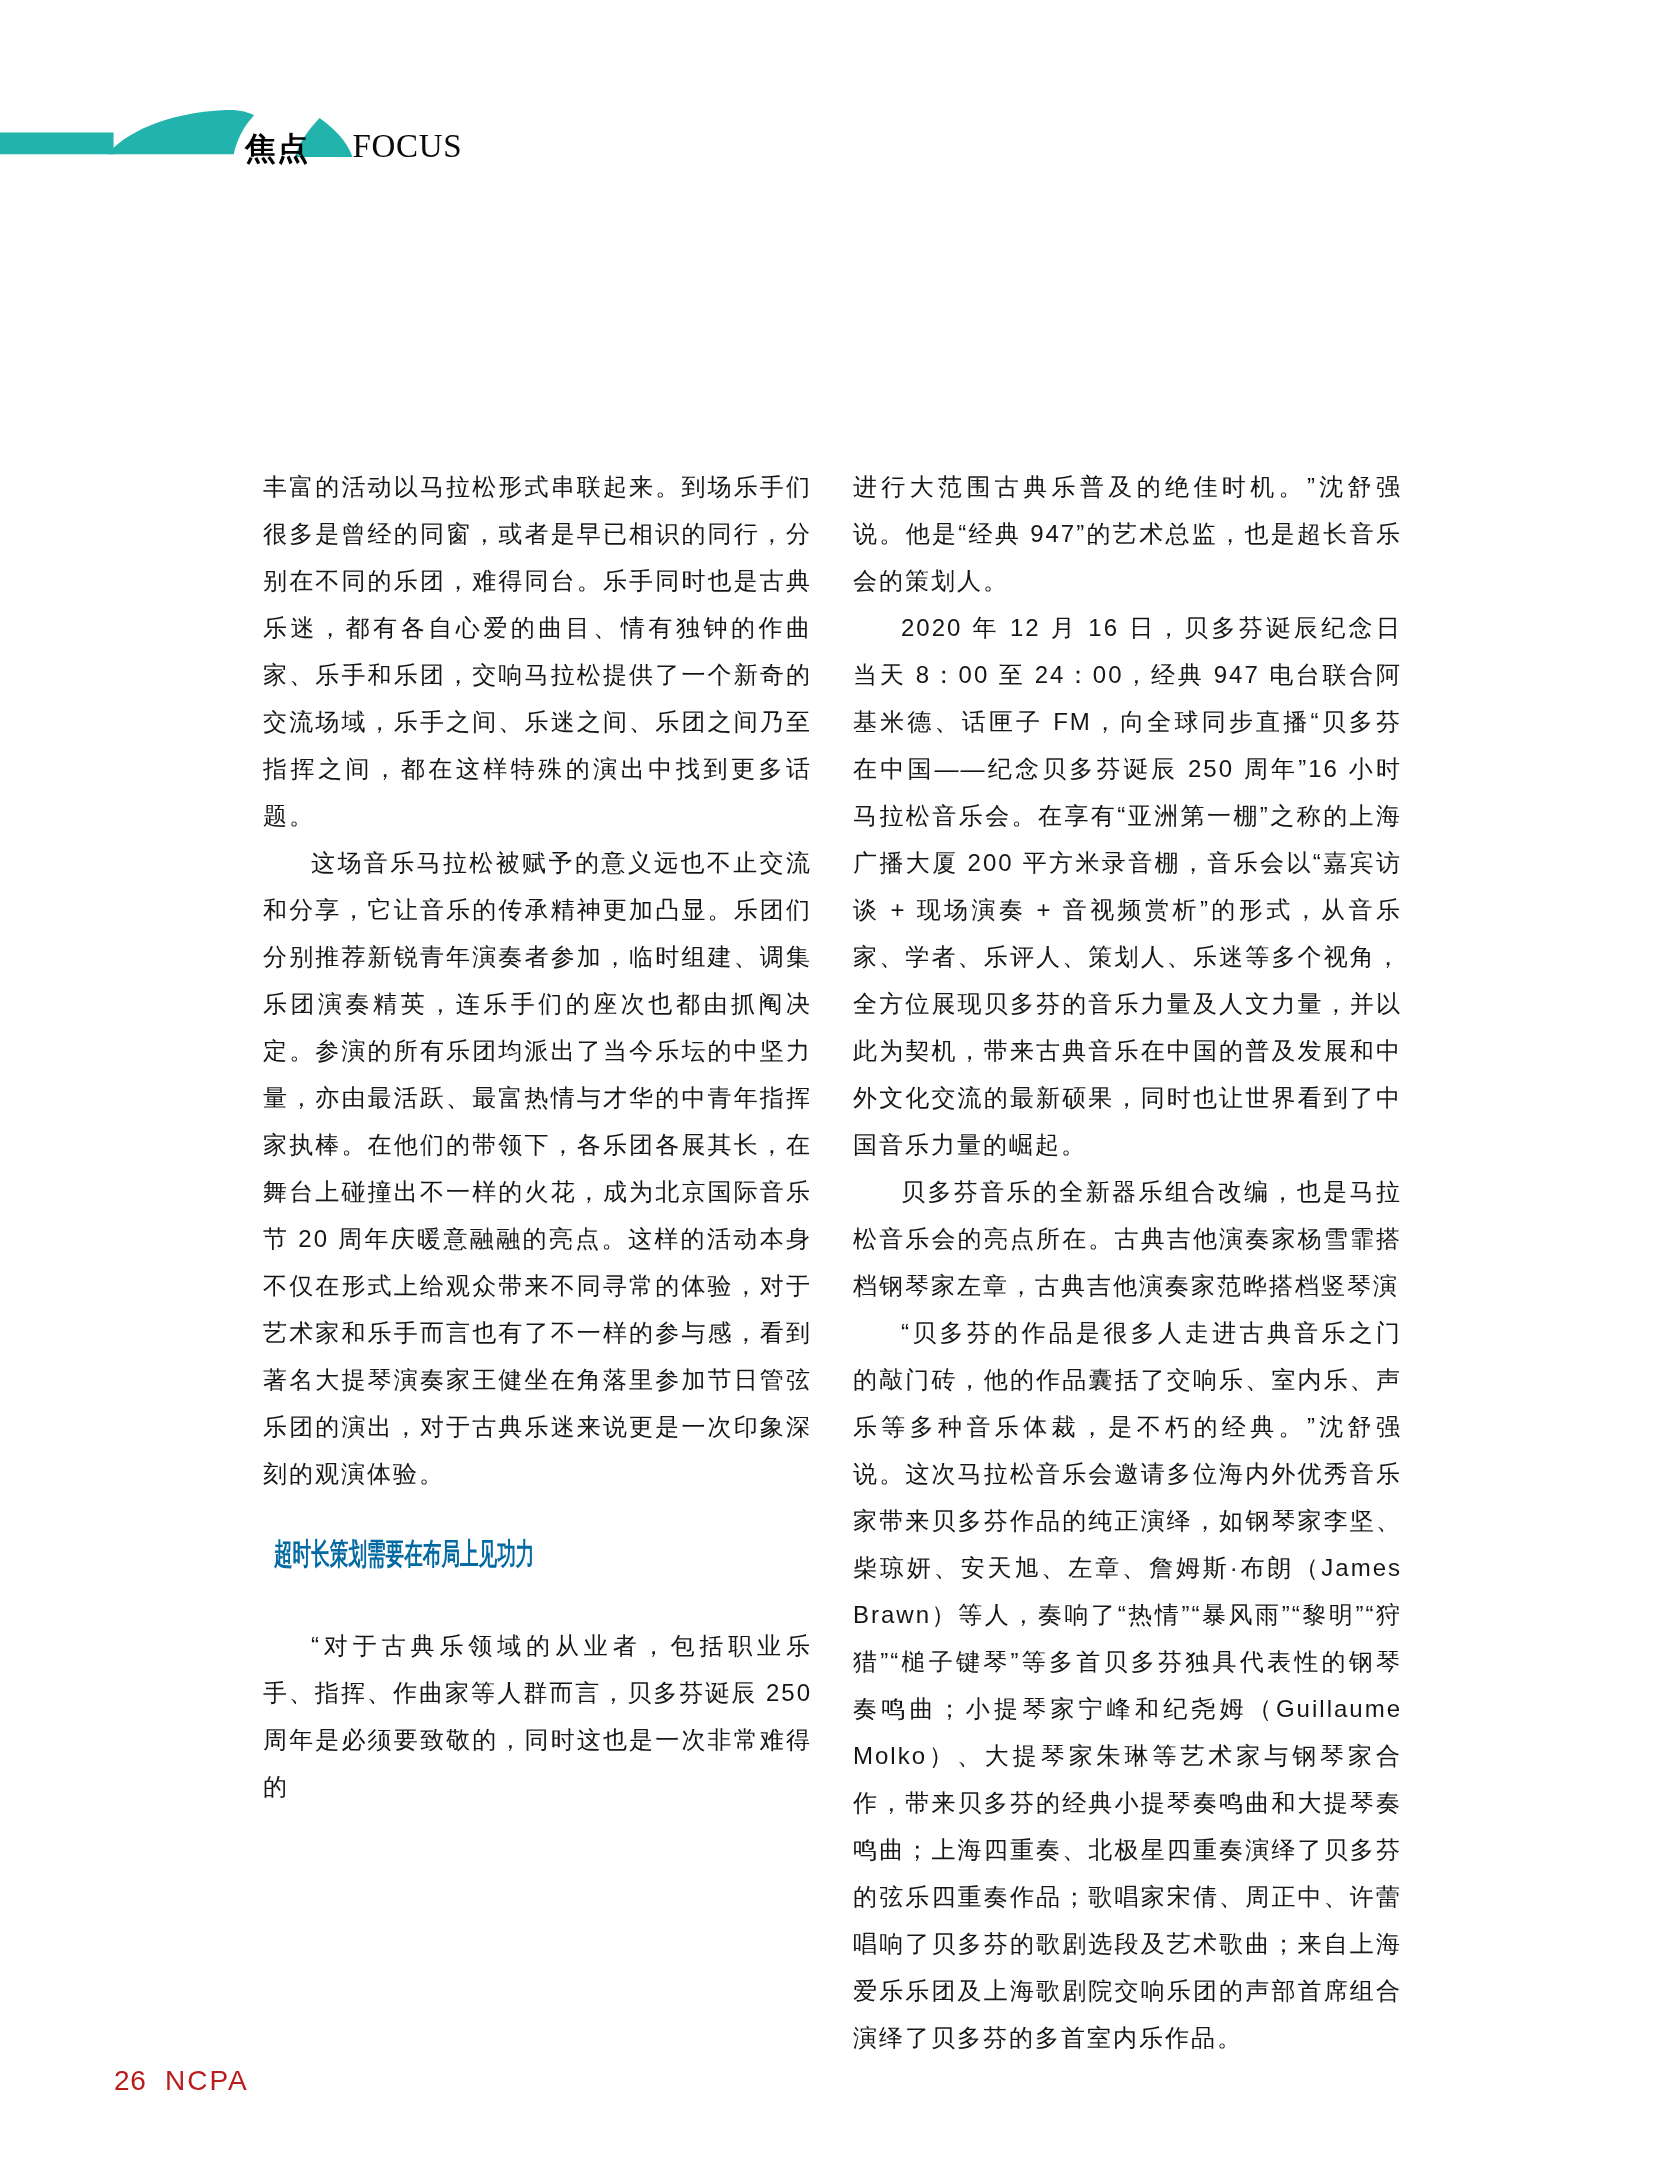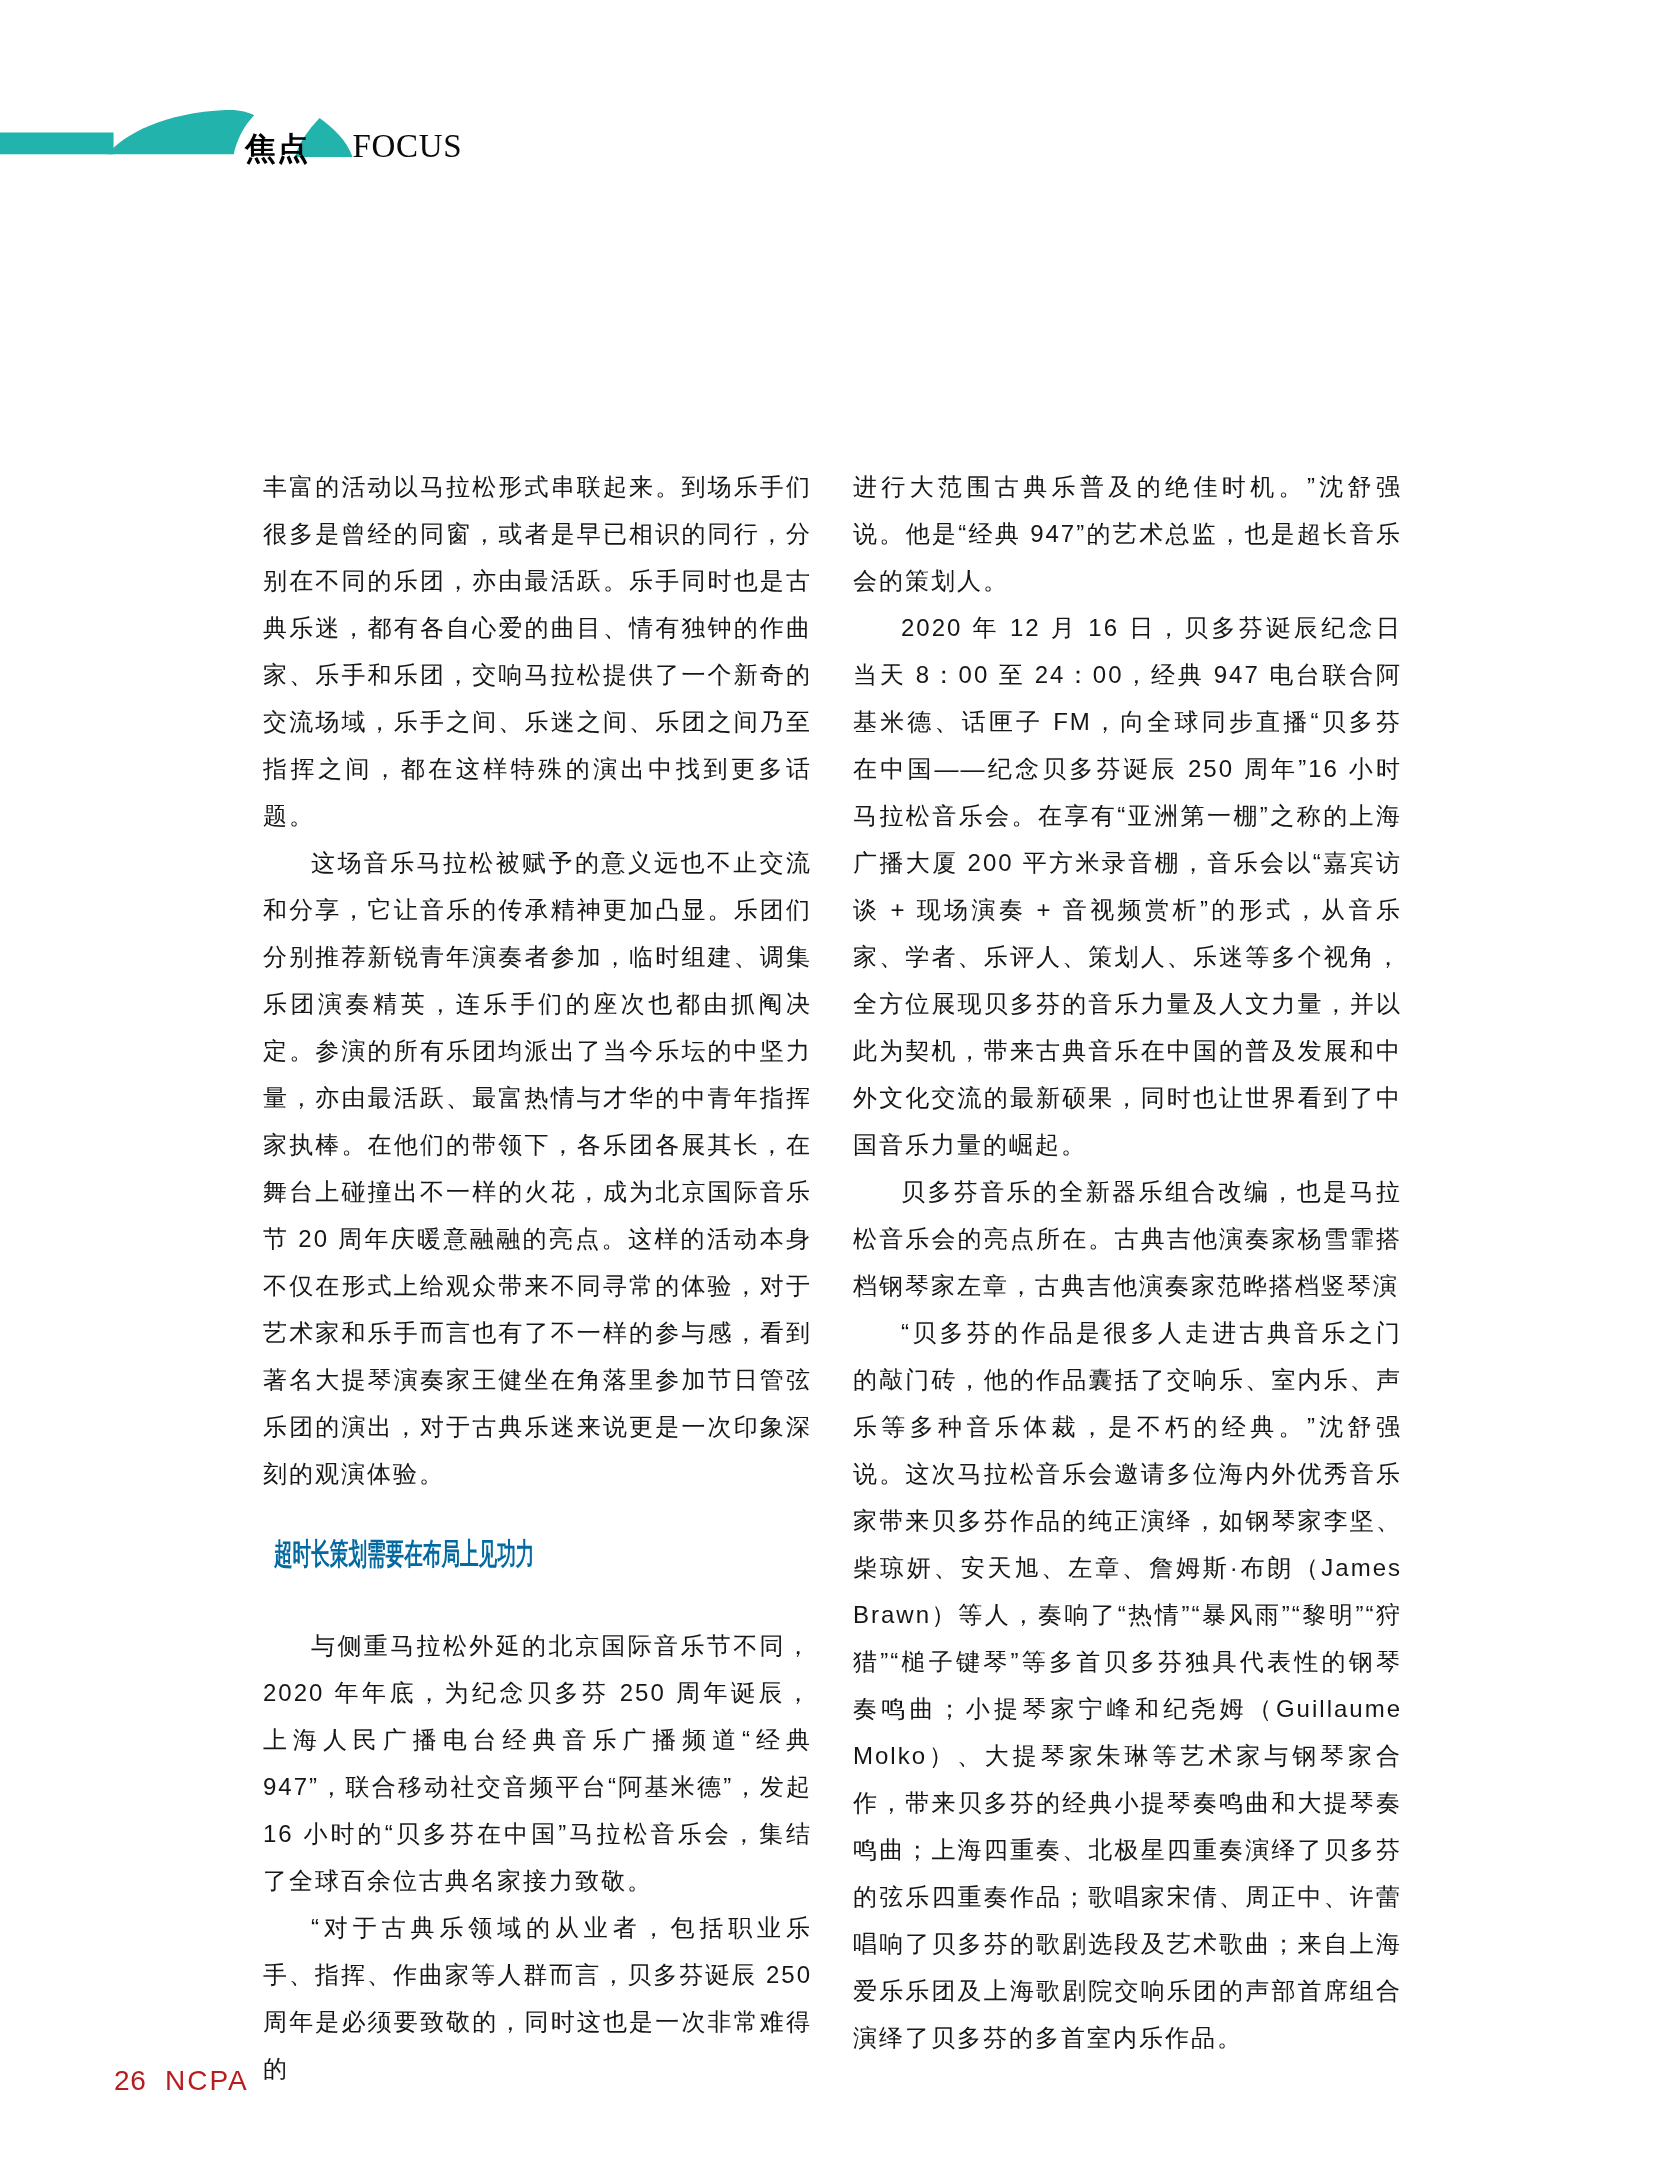--- a/index.html
+++ b/index.html
@@ -77,24 +77,23 @@
     <path d="M 163 73 C 188 42 250 10 342 6 C 362 5 376 9 385 14 C 368 32 359 51 354 73 Z" fill="#23b3ad"></path>
 
     <path d="M 484 18 C 465 38 452 57 447 77 L 534 77 C 524 51 506 34 484 18 Z" fill="#23b3ad"></path>
 
     <text x="371" y="80" font-size="47" font-weight="bold" fill="#000000" letter-spacing="2" font-family="Liberation Sans, DejaVu Sans, sans-serif">焦点</text>
 
     <text x="534" y="77" font-size="50" fill="#0a0a0a" letter-spacing="1" font-family="Liberation Serif, DejaVu Serif, serif">FOCUS</text>
   </svg>
 
   <div class="col col-left">
-    <p>丰富的活动以马拉松形式串联起来。到场乐手们很多是曾经的同窗，或者是早已相识的同行，分别在不同的乐团，亦由最活跃。乐手同时也是古典乐迷，都有各自心爱的曲目、情有独钟的作曲家、乐手和乐团，交响马拉松提供了一个新奇的交流场域，乐手之间、乐迷之间、乐团之间乃至指挥之间，都在这样特殊的演出中找到更多话题。</p>
+    <p>丰富的活动以马拉松形式串联起来。到场乐手们很多是曾经的同窗，或者是早已相识的同行，分别在不同的乐团，难得同台。乐手同时也是古典乐迷，都有各自心爱的曲目、情有独钟的作曲家、乐手和乐团，交响马拉松提供了一个新奇的交流场域，乐手之间、乐迷之间、乐团之间乃至指挥之间，都在这样特殊的演出中找到更多话题。</p>
     <p class="indent">这场音乐马拉松被赋予的意义远也不止交流和分享，它让音乐的传承精神更加凸显。乐团们分别推荐新锐青年演奏者参加，临时组建、调集乐团演奏精英，连乐手们的座次也都由抓阄决定。参演的所有乐团均派出了当今乐坛的中坚力量，亦由最活跃、最富热情与才华的中青年指挥家执棒。在他们的带领下，各乐团各展其长，在舞台上碰撞出不一样的火花，成为北京国际音乐节 20 周年庆暖意融融的亮点。这样的活动本身不仅在形式上给观众带来不同寻常的体验，对于艺术家和乐手而言也有了不一样的参与感，看到著名大提琴演奏家王健坐在角落里参加节日管弦乐团的演出，对于古典乐迷来说更是一次印象深刻的观演体验。</p>
     <h2 class="section-heading"><span class="condensed">超时长策划需要在布局上见功力</span></h2>
-    <p class="indent">与侧重马拉松外延的北京国际音乐节不同，2020 年年底，为纪念贝多芬 250 周年诞辰，上海人民广播电台经典音乐广播频道“经典 947”，联合移动社交音频平台“阿基米德”，发起 16 小时的“贝多芬在中国”马拉松音乐会，集结了全球百余位古典名家接力致敬。</p>
     <p class="indent">“对于古典乐领域的从业者，包括职业乐手、指挥、作曲家等人群而言，贝多芬诞辰 250 周年是必须要致敬的，同时这也是一次非常难得的</p>
   </div>
 
   <div class="col col-right">
     <p>进行大范围古典乐普及的绝佳时机。”沈舒强说。他是“经典 947”的艺术总监，也是超长音乐会的策划人。</p>
     <p class="indent">2020 年 12 月 16 日，贝多芬诞辰纪念日当天 8：00 至 24：00，经典 947 电台联合阿基米德、话匣子 FM，向全球同步直播“贝多芬在中国——纪念贝多芬诞辰 250 周年”16 小时马拉松音乐会。在享有“亚洲第一棚”之称的上海广播大厦 200 平方米录音棚，音乐会以“嘉宾访谈 + 现场演奏 + 音视频赏析”的形式，从音乐家、学者、乐评人、策划人、乐迷等多个视角，全方位展现贝多芬的音乐力量及人文力量，并以此为契机，带来古典音乐在中国的普及发展和中外文化交流的最新硕果，同时也让世界看到了中国音乐力量的崛起。</p>
     <p class="indent">贝多芬音乐的全新器乐组合改编，也是马拉松音乐会的亮点所在。古典吉他演奏家杨雪霏搭档钢琴家左章，古典吉他演奏家范晔搭档竖琴演</p>
     <p class="indent">“贝多芬的作品是很多人走进古典音乐之门的敲门砖，他的作品囊括了交响乐、室内乐、声乐等多种音乐体裁，是不朽的经典。”沈舒强说。这次马拉松音乐会邀请多位海内外优秀音乐家带来贝多芬作品的纯正演绎，如钢琴家李坚、柴琼妍、安天旭、左章、詹姆斯·布朗（James Brawn）等人，奏响了“热情”“暴风雨”“黎明”“狩猎”“槌子键琴”等多首贝多芬独具代表性的钢琴奏鸣曲；小提琴家宁峰和纪尧姆（Guillaume Molko）、大提琴家朱琳等艺术家与钢琴家合作，带来贝多芬的经典小提琴奏鸣曲和大提琴奏鸣曲；上海四重奏、北极星四重奏演绎了贝多芬的弦乐四重奏作品；歌唱家宋倩、周正中、许蕾唱响了贝多芬的歌剧选段及艺术歌曲；来自上海爱乐乐团及上海歌剧院交响乐团的声部首席组合演绎了贝多芬的多首室内乐作品。</p>
   </div>
 

